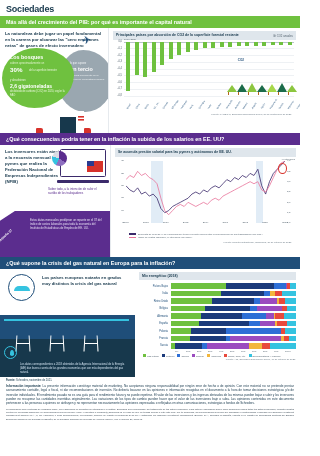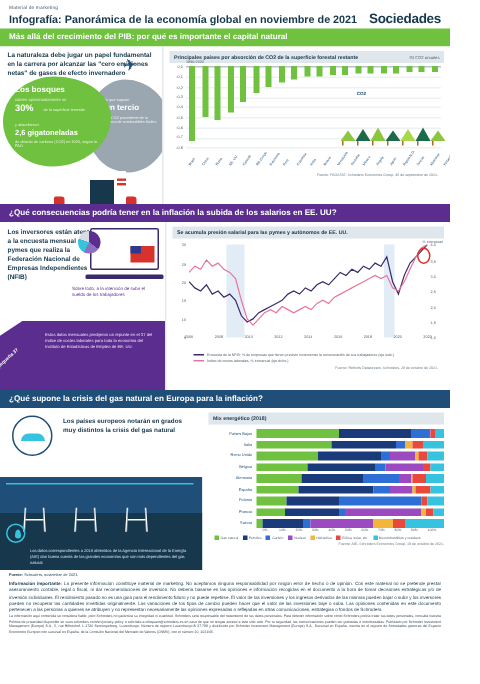--- a/index.html
+++ b/index.html
@@ -157,24 +157,20 @@
   .disc { padding: 2px 6px 0 6px; font-size: 3.05px; line-height: 1.42; color: #17384c; text-align: justify; }
   .disc b { font-weight: bold; }
   .fine { padding: 2px 6px 3px 6px; font-size: 2.35px; line-height: 1.45; color: #3b4a56; text-align: justify; }
 </style>
 </head>
 <body>
 
 <div class="page">
 
   <div class="header">
-    <div class="hdr-left">
-      <div class="kicker">Material de marketing</div>
-      <div class="hdr-title">Infografía: Panorámica de la economía global en noviembre de 2021</div>
-    </div>
     <div class="brand">Sociedades</div>
   </div>
 
   <div class="secbar green">Más allá del crecimiento del PIB: por qué es importante el capital natural</div>
   <div class="sec s1">
     <div class="left">
       <div class="lead1">La naturaleza debe jugar un papel fundamental en la carrera por alcanzar las "cero emisiones netas" de gases de efecto invernadero</div>
       <div class="blob-grey">
         <div class="g-t1">lo que supone</div>
         <div class="g-big">un tercio</div>

